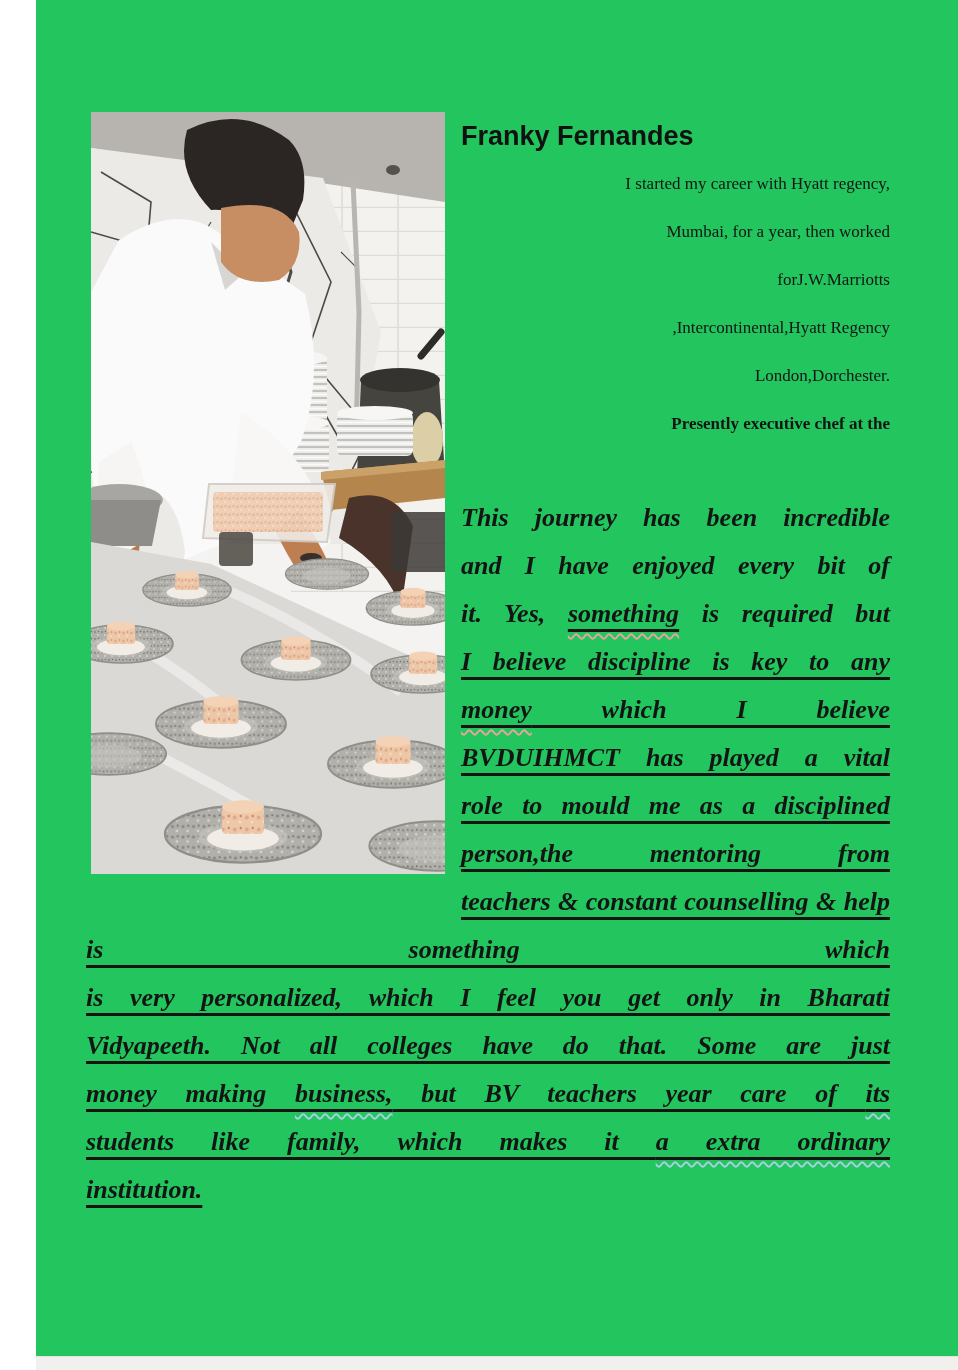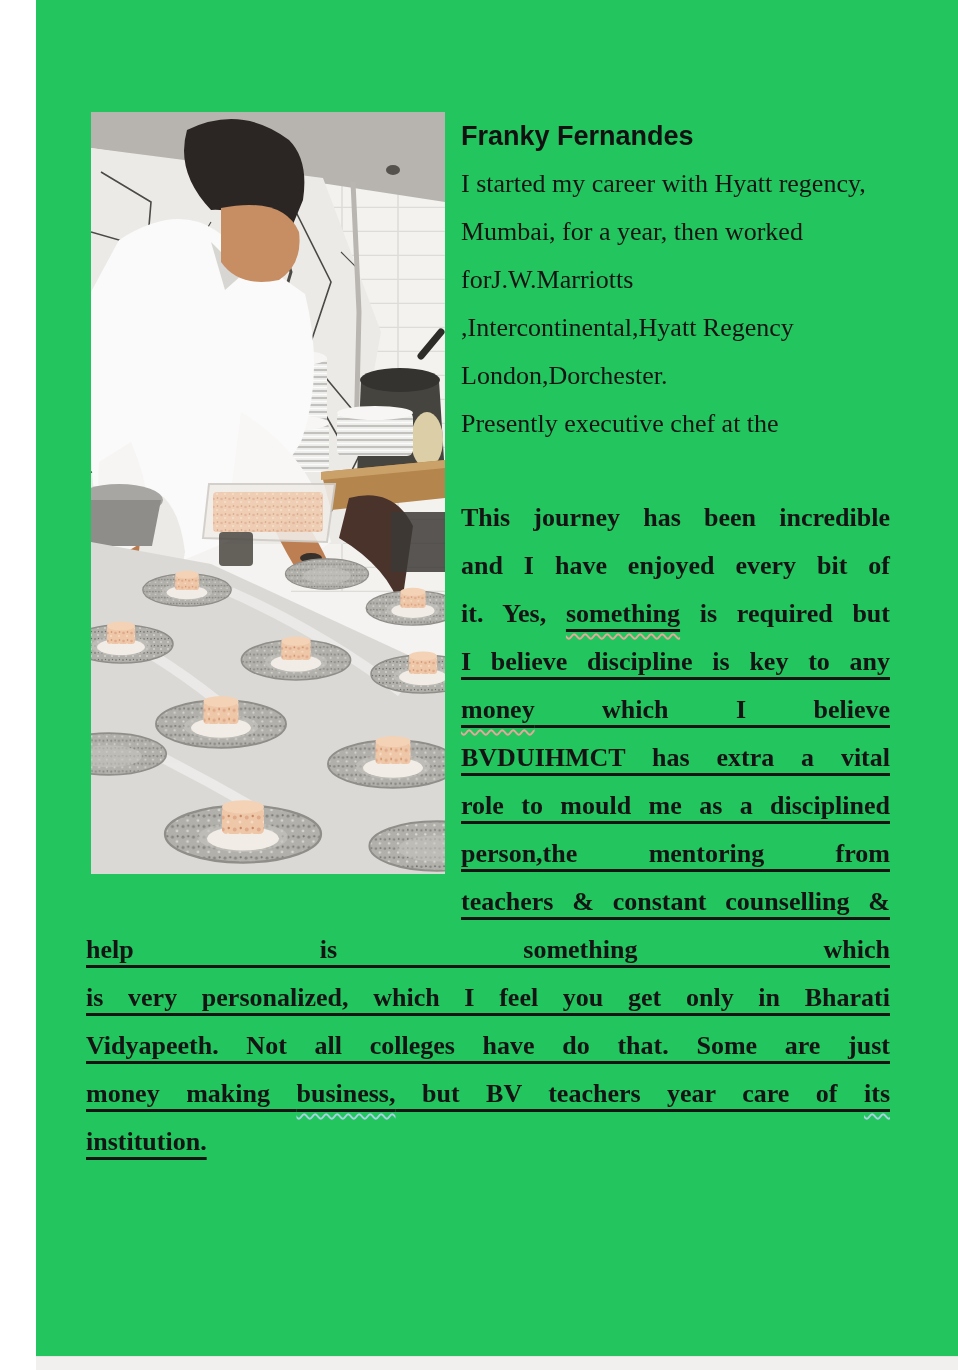--- a/index.html
+++ b/index.html
@@ -3,24 +3,24 @@
 <meta charset="utf-8">
 <style>
   html,body{margin:0;padding:0;background:#ffffff;}
   .page{position:relative;width:932px;height:1370px;background:#22c55e;overflow:hidden;
         font-family:"Liberation Serif",serif;color:#141414;margin-left:36px;}
   .content{padding:112px 78px 0 50px;}
   .photo{float:left;width:354px;height:762px;margin:0 16px 12px 5px;}
   .photo svg{display:block;width:100%;height:100%;}
   .name{margin:0;font-family:"Liberation Sans",sans-serif;font-weight:bold;
         font-size:27px;line-height:48px;color:#111111;}
-  .bio-line{font-size:26px;line-height:48px;white-space:nowrap;}
-  .bio-line.bold{font-weight:normal;}
+  .bio-line{font-size:17px;line-height:48px;white-space:nowrap;text-align:right;}
+  .bio-line.bold{font-weight:bold;}
   .gap{height:46px;}
-  .t-line{font-size:26px;line-height:48px;font-weight:bold;
+  .t-line{font-size:26px;line-height:48px;font-weight:bold;font-style:italic;
           text-align:justify;text-align-last:justify;}
   .t-line.last{text-align-last:left;}
   .u{text-decoration-line:underline;text-decoration-thickness:2.5px;text-underline-offset:7px;}
   .wv{text-decoration-line:underline;text-decoration-style:wavy;
       text-decoration-thickness:2px;text-underline-offset:11px;}
   .bottom-edge{position:absolute;left:0;right:0;bottom:0;height:13px;
                background:#f1f0ef;border-top:1px solid #e5e4e3;}
 </style>
 </head>
 <body>
@@ -173,26 +173,27 @@
       </div>
 
     <div class="gap"></div>
 
     <div>
         <div class="t-line"><span>This journey has been incredible</span></div>
         <div class="t-line"><span>and I have enjoyed every bit of</span></div>
         <div class="t-line"><span>it. Yes, </span><span class="u"><span class="wv" style="text-decoration-color: rgb(237, 164, 157);">something</span></span><span> is required but</span></div>
         <div class="t-line"><span class="u">I believe discipline is key to any</span></div>
         <div class="t-line"><span class="u"><span class="wv" style="text-decoration-color: rgb(237, 164, 157);">money</span></span><span class="u"> which I believe</span></div>
-        <div class="t-line"><span class="u">BVDUIHMCT has extra a vital</span></div>
+        <div class="t-line"><span class="u">BVDUIHMCT has played a vital</span></div>
         <div class="t-line"><span class="u">role to mould me as a disciplined</span></div>
         <div class="t-line"><span class="u">person,the mentoring from</span></div>
         <div class="t-line"><span class="u">teachers &amp; constant counselling &amp; help is something which</span></div>
         <div class="t-line"><span class="u">is very personalized, which I feel you get only in Bharati</span></div>
         <div class="t-line"><span class="u">Vidyapeeth. Not all colleges have do that. Some are just</span></div>
         <div class="t-line"><span class="u">money making </span><span class="u"><span class="wv" style="text-decoration-color: rgb(171, 207, 227);">business,</span></span><span class="u"> but BV teachers year care of </span><span class="u"><span class="wv" style="text-decoration-color: rgb(171, 207, 227);">its</span></span></div>
+        <div class="t-line"><span class="u">students like family, which makes it </span><span class="u"><span class="wv" style="text-decoration-color: rgb(171, 207, 227);">a extra ordinary</span></span></div>
         <div class="t-line last"><span class="u">institution.</span></div>
       </div>
 
   </div>
 
   <div class="bottom-edge"></div>
 </div>
 
 </body></html>

